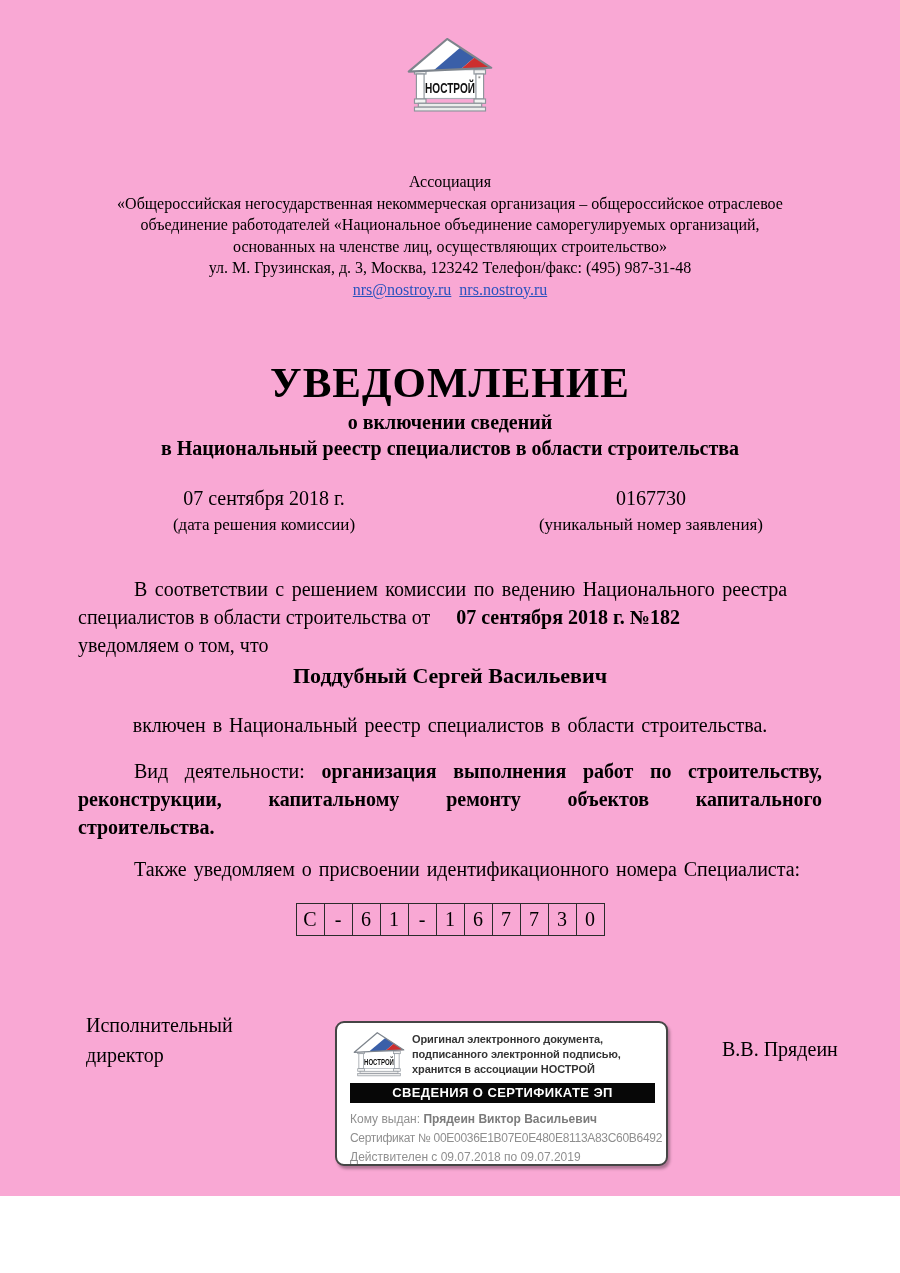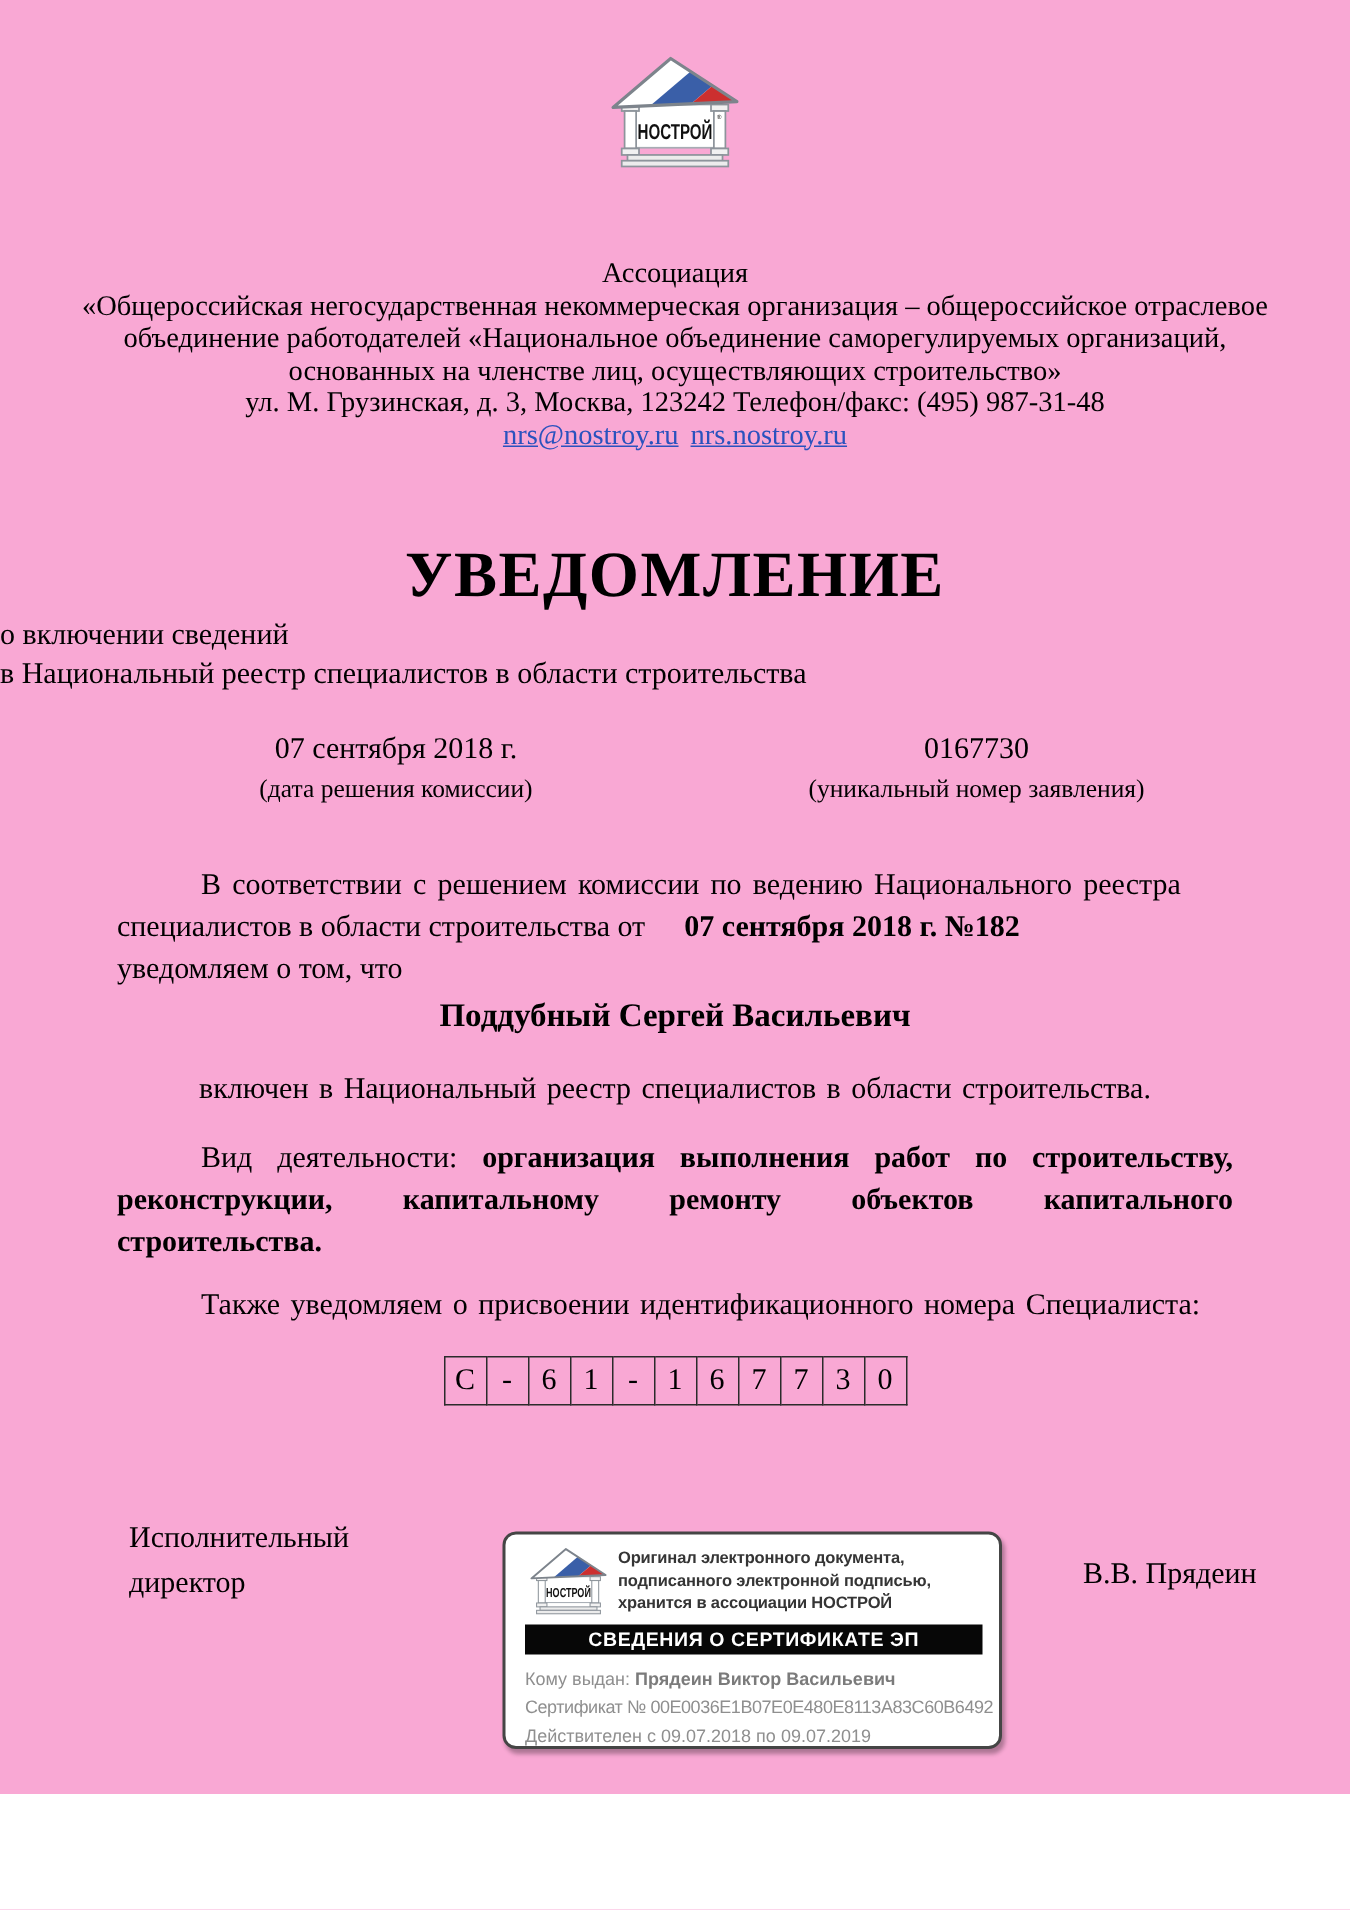--- a/index.html
+++ b/index.html
@@ -4,25 +4,25 @@
 <style>
   html,body { margin:0; padding:0; background:#ffffff; }
   .page {
     position:relative; width:900px; height:1196px; background:#f9a8d4;
     font-family:"Liberation Serif","DejaVu Serif",serif; color:#000; overflow:hidden;
   }
   
   .logo-wrap { padding-top:36px; text-align:center; }
   .logo-big { width:96px; height:77px; }
   
-  .org-header { margin-top:54px; text-align:center; font-size:19px; line-height:21.5px; }
+  .org-header { margin-top:54px; text-align:center; font-size:16px; line-height:21.5px; }
   .org-links a { color:#2a52be; text-decoration:underline; cursor:pointer; margin:0 4px; }
   
   .doc-title { margin:60px 0 0; text-align:center; font-size:43px; font-weight:bold; line-height:46px; letter-spacing:1px; }
-  .doc-sub { text-align:left; font-weight:normal; font-size:20px; line-height:26px; }
+  .doc-sub { text-align:center; font-weight:bold; font-size:20px; line-height:26px; }
   .doc-sub.first { margin-top:3px; }
   
   .decision-row { display:flex; margin:24px 78px 0; }
   .dec-col { width:50%; text-align:center; }
   .dec-col.right { padding-left:30px; box-sizing:border-box; }
   .dec-val { font-size:20px; line-height:26px; }
   .dec-cap { font-size:17px; line-height:24px; margin-top:2px; }
   
   .para { margin:38px 78px 0; font-size:20px; line-height:28px; }
   .line.indent { text-indent:56px; }

